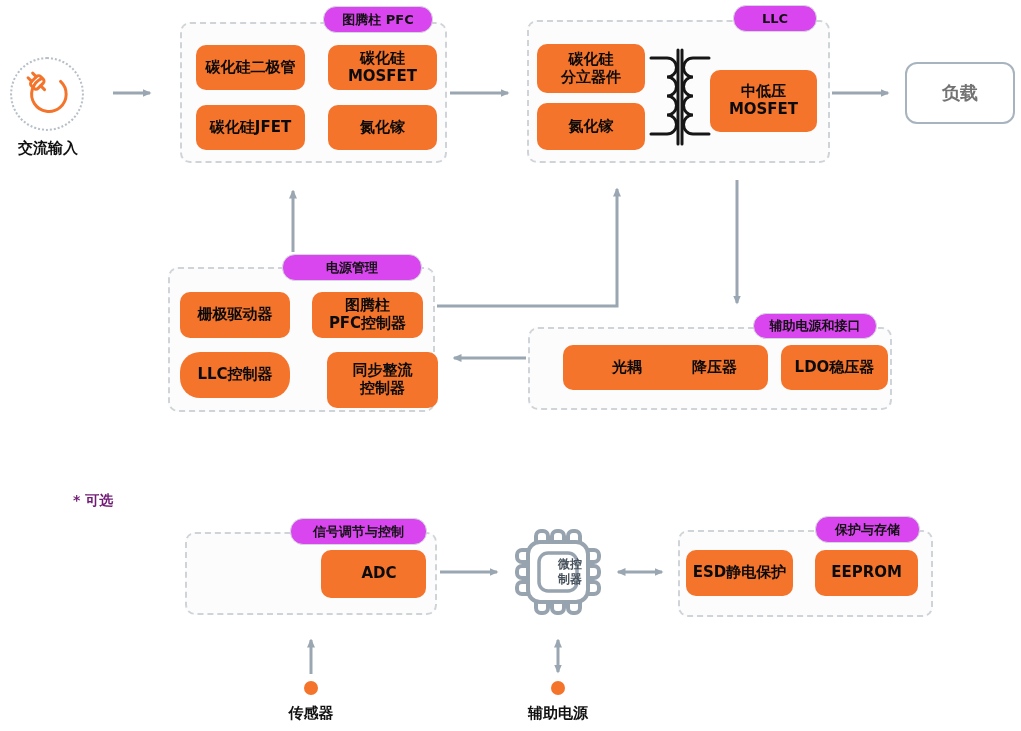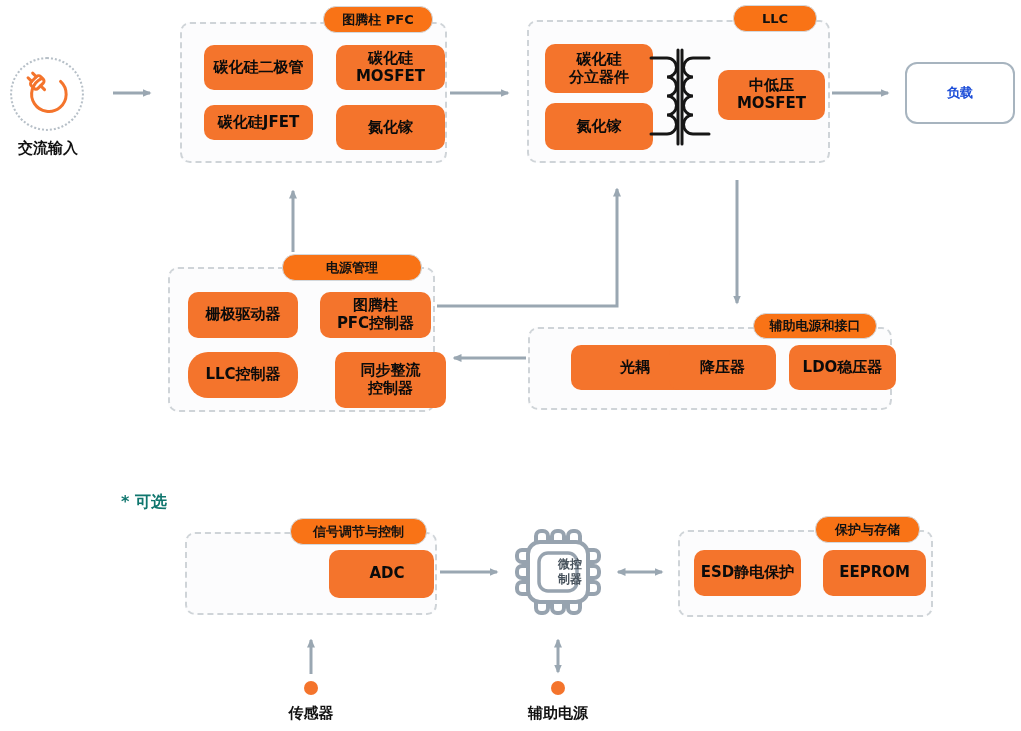--- a/index.html
+++ b/index.html
@@ -7,40 +7,40 @@
     position:relative;width:1021px;height:731px;background:#ffffff;overflow:hidden;
     font-family:"DejaVu Sans","Liberation Sans",sans-serif;color:#111;
   }
   .abs{position:absolute;box-sizing:border-box;}
   
   .panel{
     border:2px dashed #cfd4d8;border-radius:10px;background:#fcfcfd;
   }
   
   .tab{
-    background:#f97316;border:1.5px solid #d3d8dc;border-radius:13px;
+    background:#d946ef;border:1.5px solid #d3d8dc;border-radius:13px;
     display:flex;align-items:center;justify-content:center;
     font-size:13px;font-weight:bold;color:#111;z-index:5;white-space:nowrap;
   }
   
   .chip{
     background:#f4742c;border-radius:10px;
     display:flex;align-items:center;justify-content:center;text-align:center;
     font-size:15px;font-weight:bold;color:#0b0b0b;line-height:1.18;
-    white-space:pre-line;z-index:2;margin-left:8px;
+    white-space:pre-line;z-index:2;
   }
   .load-box{
     background:#ffffff;border:2px solid #a7b4bf;border-radius:12px;
     display:flex;align-items:center;justify-content:center;
-    font-size:13px;font-weight:bold;color:#1d4ed8;
+    font-size:18px;font-weight:bold;color:#737373;
   }
   .caption{
     font-size:15px;font-weight:bold;color:#111;text-align:center;white-space:nowrap;
   }
-  .note{font-size:16px;font-weight:bold;color:#0f766e;white-space:nowrap;margin-left:48px;}
+  .note{font-size:14px;font-weight:bold;color:#701a75;white-space:nowrap;}
   .dot{background:#f4742c;border-radius:50%;}
   .ac-circle{
     border:2px dotted #b6bfc7;border-radius:50%;
     display:flex;align-items:center;justify-content:center;
   }
   .mcu-label{
     display:flex;align-items:center;justify-content:center;text-align:center;
     font-size:12px;font-weight:bold;color:#47525c;line-height:1.25;
     white-space:pre-line;z-index:3;padding-left:24px;
   }
@@ -86,39 +86,39 @@
       </g>
     </svg>
   </div>
   <div class="abs caption" style="left:4px;top:139px;width:88px;">交流输入</div>
 
   <div class="abs panel" style="left:180px;top:22px;width:267px;height:141px;"></div>
   <div class="abs tab" style="left:323px;top:6px;width:110px;height:27px;">图腾柱 PFC</div>
   <div class="abs chip" style="left:196px;top:45px;width:109px;height:45px;">碳化硅二极管</div>
   <div class="abs chip" style="left:328px;top:45px;width:109px;height:45px;">碳化硅
 MOSFET</div>
-  <div class="abs chip" style="left:196px;top:105px;width:109px;height:35px;">碳化硅JFET</div>
+  <div class="abs chip" style="left:196px;top:105px;width:109px;height:45px;">碳化硅JFET</div>
   <div class="abs chip" style="left:328px;top:105px;width:109px;height:45px;">氮化镓</div>
 
   <div class="abs panel" style="left:527px;top:20px;width:303px;height:143px;"></div>
   <div class="abs tab" style="left:733px;top:5px;width:84px;height:27px;">LLC</div>
   <div class="abs chip" style="left:537px;top:44px;width:108px;height:49px;">碳化硅
 分立器件</div>
   <div class="abs chip" style="left:537px;top:103px;width:108px;height:47px;">氮化镓</div>
   <div class="abs" style="left:647px;top:46px;width:66px;height:102px;z-index:2;">
     <svg width="66" height="102" viewBox="0 0 66 102">
       <g stroke="#161616" stroke-width="3" fill="none" stroke-linecap="round">
         <path d="M4,12 H20 A9.5,9.5 0 0 1 20,31 A9.5,9.5 0 0 1 20,50 A9.5,9.5 0 0 1 20,69 A9.5,9.5 0 0 1 20,88 H4"></path>
         <path d="M62,12 H46 A9.5,9.5 0 0 0 46,31 A9.5,9.5 0 0 0 46,50 A9.5,9.5 0 0 0 46,69 A9.5,9.5 0 0 0 46,88 H62"></path>
         <path d="M31,4 V98"></path>
         <path d="M35,4 V98"></path>
       </g>
     </svg>
   </div>
-  <div class="abs chip" style="left:710px;top:70px;width:107px;height:50px;">中低压
+  <div class="abs chip" style="left:710px;top:70px;width:107px;height:62px;">中低压
 MOSFET</div>
 
   <div class="abs load-box" style="left:905px;top:62px;width:110px;height:62px;">负载</div>
 
   <div class="abs panel" style="left:168px;top:267px;width:267px;height:145px;"></div>
   <div class="abs tab" style="left:282px;top:254px;width:140px;height:27px;">电源管理</div>
   <div class="abs chip" style="left:180px;top:292px;width:110px;height:46px;">栅极驱动器</div>
   <div class="abs chip" style="left:312px;top:292px;width:111px;height:46px;">图腾柱
 PFC控制器</div>
   <div class="abs chip" style="left:180px;top:352px;width:110px;height:46px;border-radius:20px;">LLC控制器</div>

